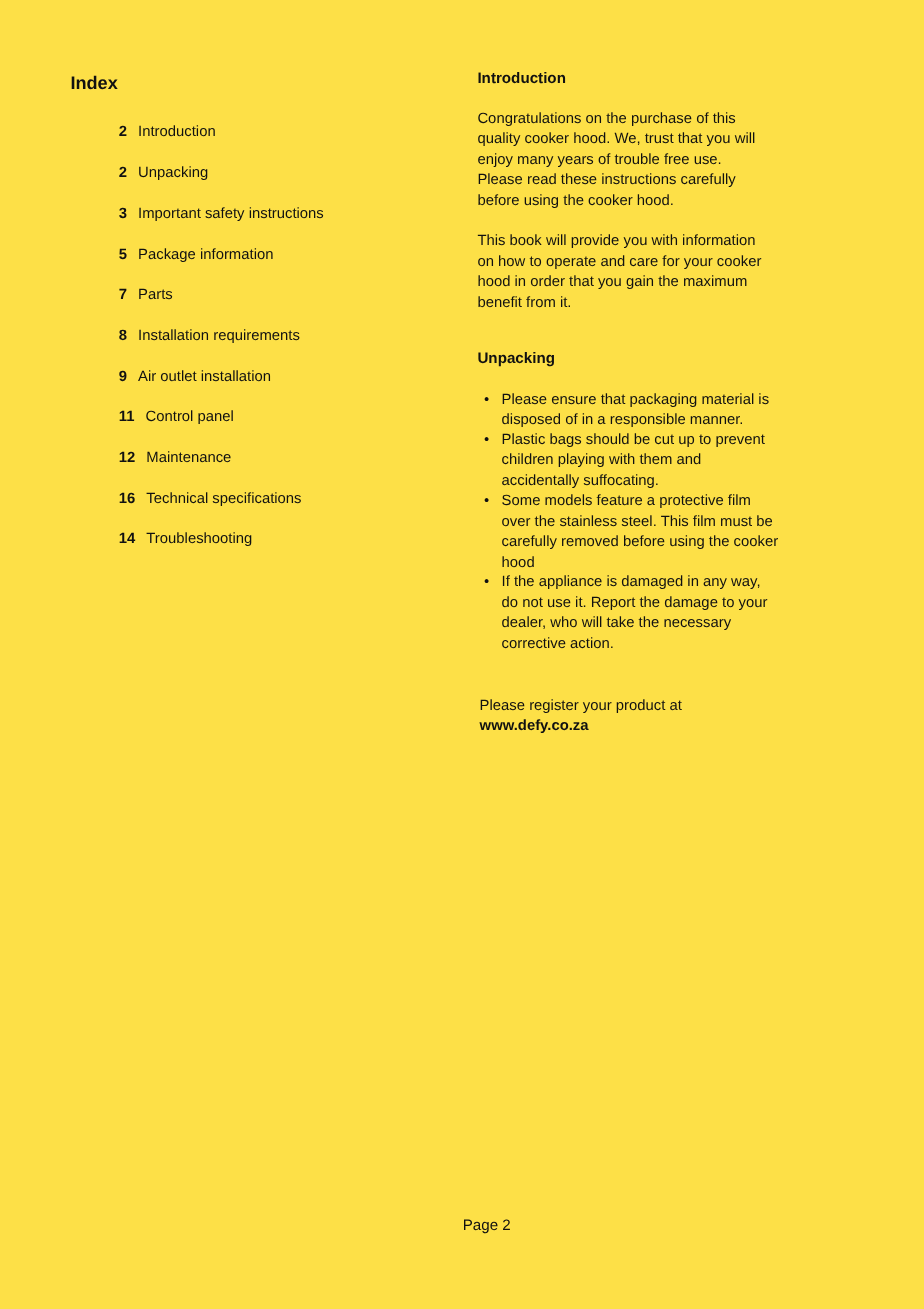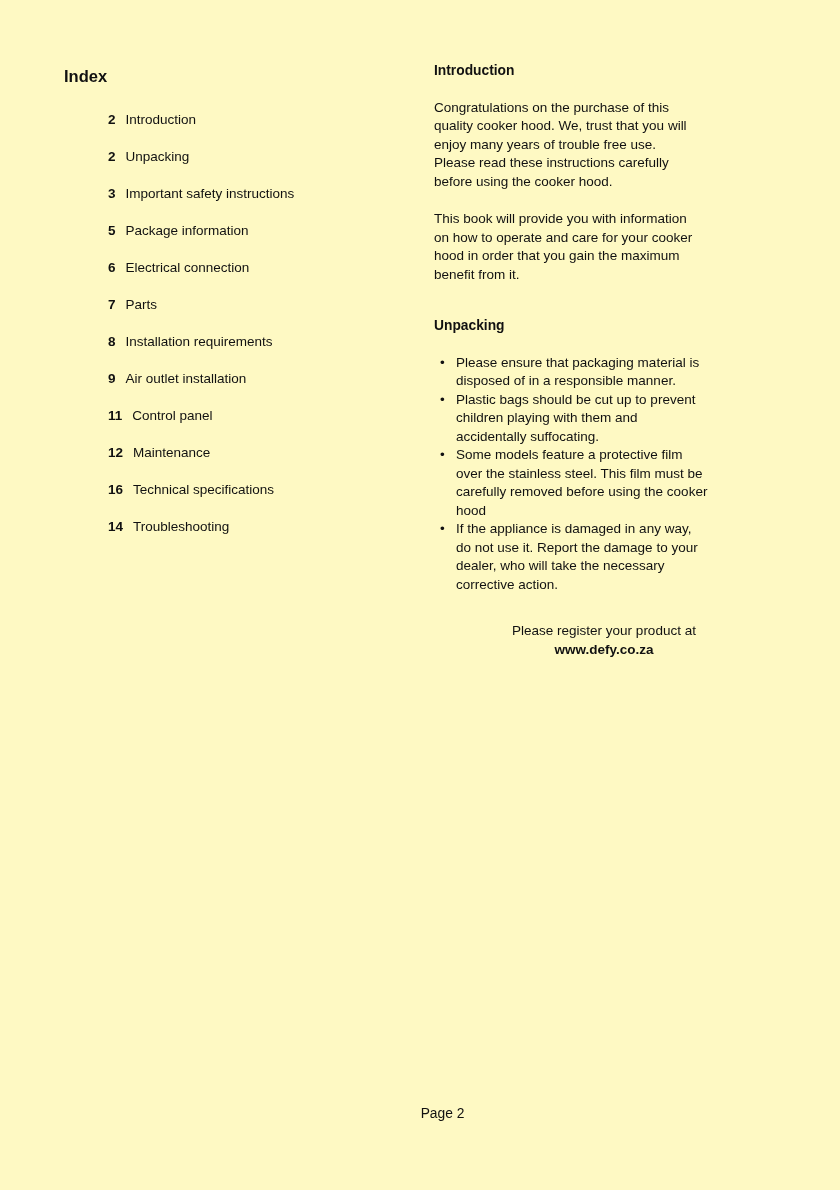--- a/index.html
+++ b/index.html
@@ -1,21 +1,21 @@
 <!DOCTYPE html>
 <html><head>
 <meta charset="utf-8">
 <style>
   * { margin: 0; padding: 0; box-sizing: border-box; }
   html, body { background: #ffffff; }
   .page {
     position: relative;
     width: 840px;
     height: 1190px;
-    background: #fef9c3;
+    background: #fde047;
     color: #111111;
     font-family: "Liberation Sans", "DejaVu Sans", sans-serif;
     font-size: 13.5px;
     line-height: 18.5px;
     overflow: hidden;
   }
 
   
   .left-col {
     position: absolute;
@@ -73,23 +73,22 @@
     white-space: pre-line;
   }
   .bullets li::before {
     content: "\2022";
     position: absolute;
     left: 6px;
     top: 0;
   }
 
   .register-block {
-    margin-top: 28px;
+    margin-top: 38px;
     padding-left: 2px;
-    text-align: center;
   }
   .register-line2 { font-weight: bold; }
 
   
   .footer {
     position: absolute;
     top: 1105px;
     left: 0;
     width: 100%;
     text-align: center;
@@ -115,23 +114,20 @@
         </li>
 
         <li>
           <span class="index-num">3</span><span class="index-label">Important safety instructions</span>
         </li>
 
         <li>
           <span class="index-num">5</span><span class="index-label">Package information</span>
         </li>
 
-        <li>
-          <span class="index-num">6</span><span class="index-label">Electrical connection</span>
-        </li>
 
         <li>
           <span class="index-num">7</span><span class="index-label">Parts</span>
         </li>
 
 
         <li>
           <span class="index-num">8</span><span class="index-label">Installation requirements</span>
         </li>
 

